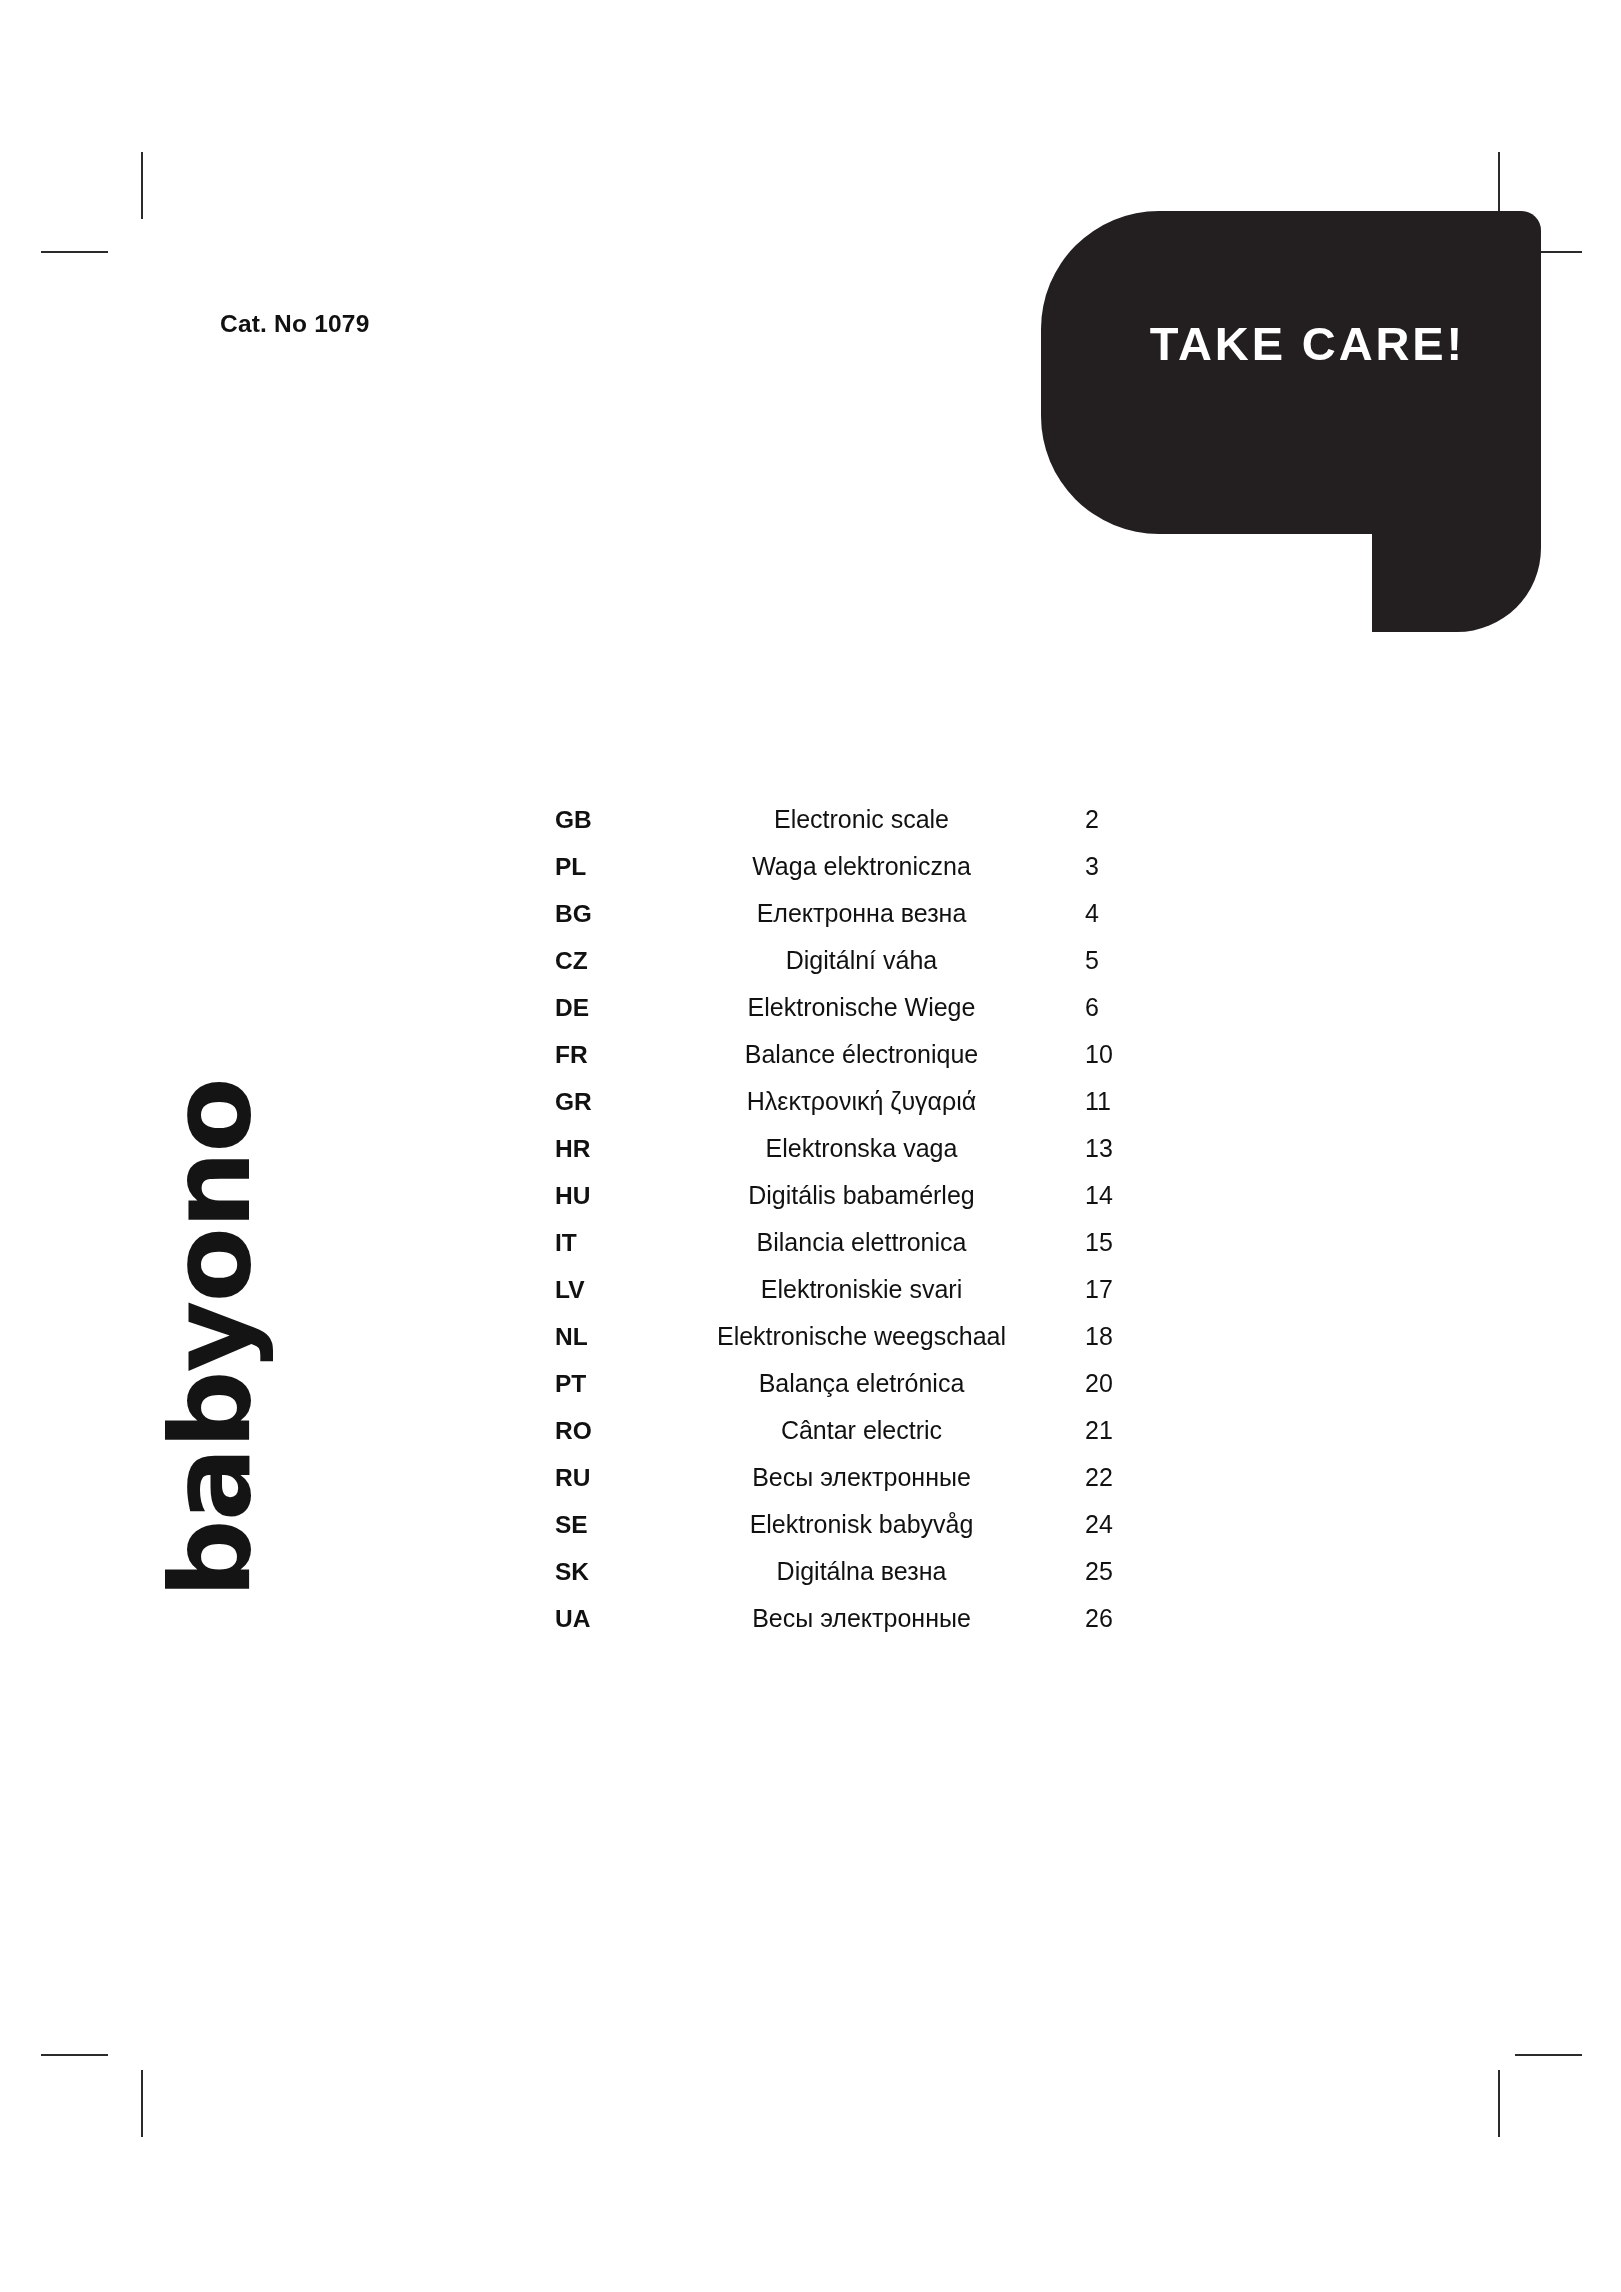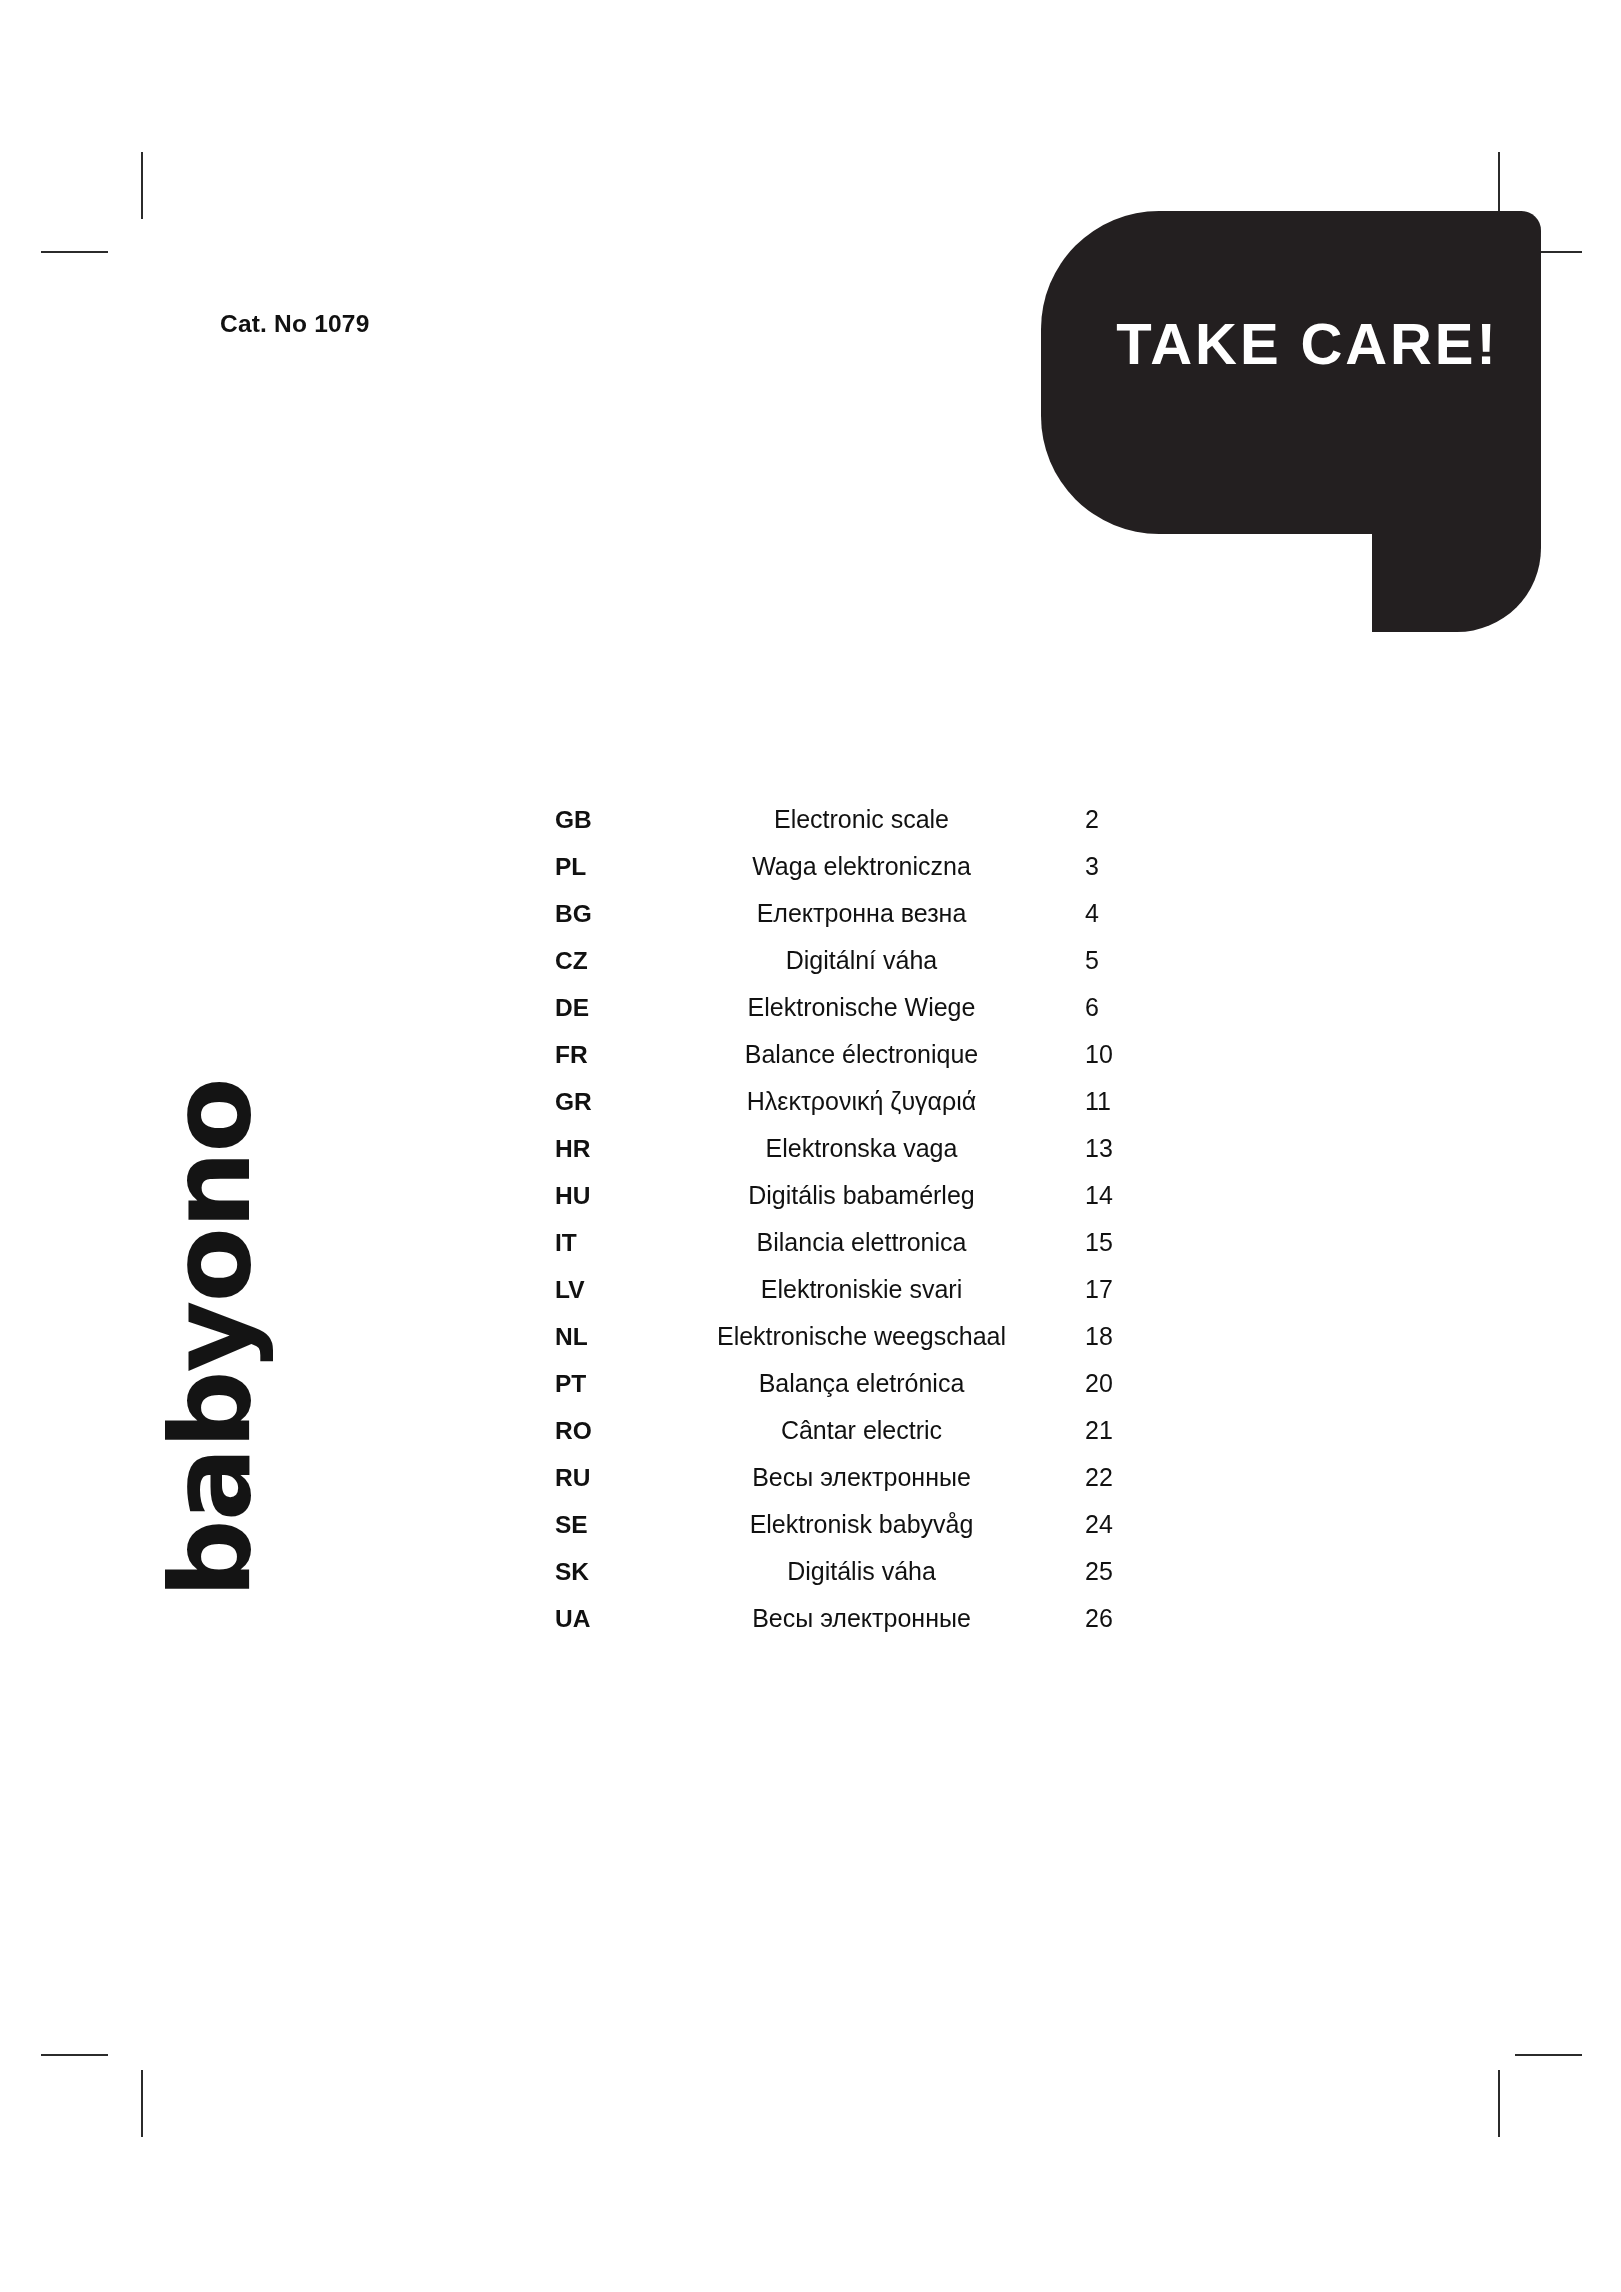--- a/index.html
+++ b/index.html
@@ -64,21 +64,21 @@
   .bubble-text {
     position: absolute;
     left: 0;
     top: 0;
     width: 500px;
     height: 264px;
     display: flex;
     align-items: center;
     justify-content: center;
     color: #ffffff;
-    font-size: 58px;
+    font-size: 47px;
     font-weight: bold;
     letter-spacing: 2.9px;
     padding-left: 33px;
     box-sizing: border-box;
   }
 
   
   .logo {
     position: absolute;
     left: 147px;
@@ -227,21 +227,21 @@
     <span class="toc-title">Весы электронные</span>
     <span class="toc-page">22</span>
   </div>
   <div class="toc-row">
     <span class="toc-code">SE</span>
     <span class="toc-title">Elektronisk babyvåg</span>
     <span class="toc-page">24</span>
   </div>
   <div class="toc-row">
     <span class="toc-code">SK</span>
-    <span class="toc-title">Digitális váha</span>
+    <span class="toc-title">Digitálna везна</span>
     <span class="toc-page">25</span>
   </div>
   <div class="toc-row">
     <span class="toc-code">UA</span>
     <span class="toc-title">Весы электронные</span>
     <span class="toc-page">26</span>
   </div>
 </div>
 
 

